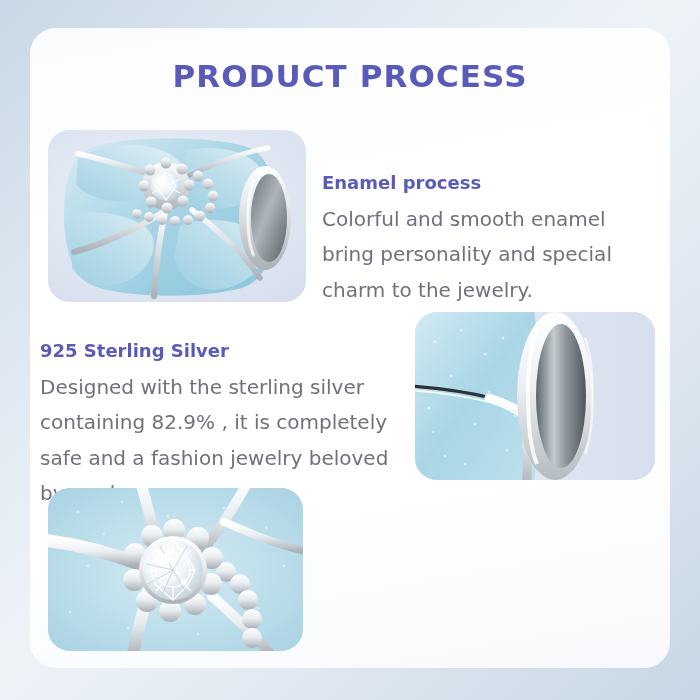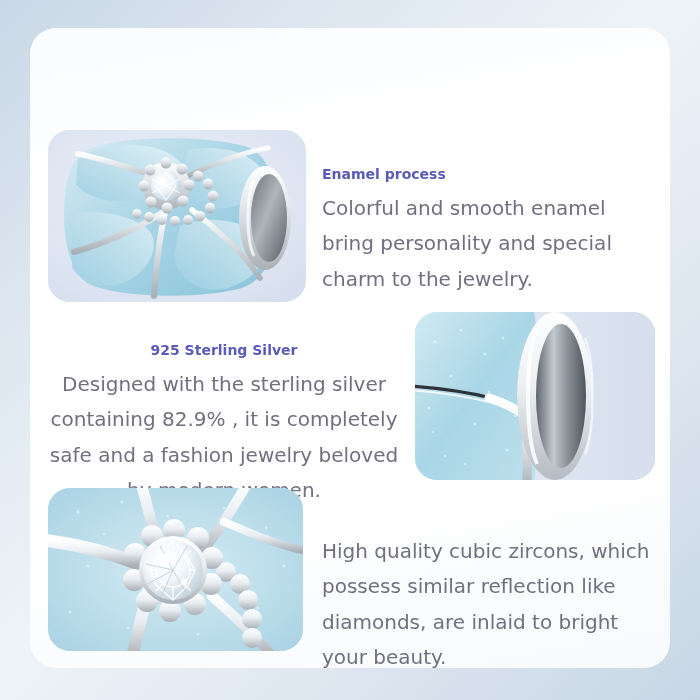--- a/index.html
+++ b/index.html
@@ -68,43 +68,45 @@
   }
   #photo-pave {
     left: 18px; top: 0px;
     width: 255px; height: 163px;
   }
   .photo svg { display: block; width: 100%; height: 100%; }
 
   
   .txt { position: absolute; }
   #txt-enamel { left: 292px; top: 36px; width: 336px; text-align: left; }
-  #txt-silver { left: 10px;  top: 30px; width: 368px; text-align: center; }
+  #txt-silver { left: 10px;  top: 22px; width: 368px; text-align: left; }
   #txt-pave   { left: 292px; top: 46px; width: 340px; text-align: left; }
 
   .heading {
-    font-size: 14px;
+    font-size: 18px;
     font-weight: bold;
     color: #5a5ab8;
     font-family: "DejaVu Sans", sans-serif;
     margin-bottom: 9px;
+    margin-top: 6px;
   }
   .body {
     font-size: 20px;
     line-height: 1.77;
     color: #70707f;
     font-family: "DejaVu Sans", sans-serif;
   }
 </style>
 </head>
 <body>
 
 <div class="stage">
   <div class="card">
 
+    <div class="title">PRODUCT PROCESS</div>
 
     <div class="row" id="row-enamel">
 
       <div class="photo" id="photo-enamel">
         <svg viewBox="0 0 258 172" preserveAspectRatio="xMidYMid slice">
           <defs>
             <radialGradient id="e_bg" cx="45%" cy="40%" r="75%">
               <stop offset="0%" stop-color="#eef2f9"></stop>
               <stop offset="100%" stop-color="#d7dfee"></stop>
             </radialGradient>
@@ -339,18 +341,17 @@
           </g>
           <g stroke="#b9c8d4" stroke-width="0.9" fill="none" opacity="0.8">
             <path d="M112 58 L125 82 L139 58 M98 76 L125 82 L100 96 M114 107 L125 82 L139 106"></path>
           </g>
           <circle cx="116" cy="72" r="6" fill="#ffffff" opacity="0.95"></circle>
           <circle cx="136" cy="94" r="3.4" fill="#ffffff" opacity="0.8"></circle>
         </svg>
       </div>
 
       <div class="txt" id="txt-pave">
-        <div class="body">High quality cubic zircons, which possess similar reflection like diamonds, are inlaid to bright your beauty.</div>
       </div>
     </div>
 
   </div>
 </div>
 
 </body></html>

